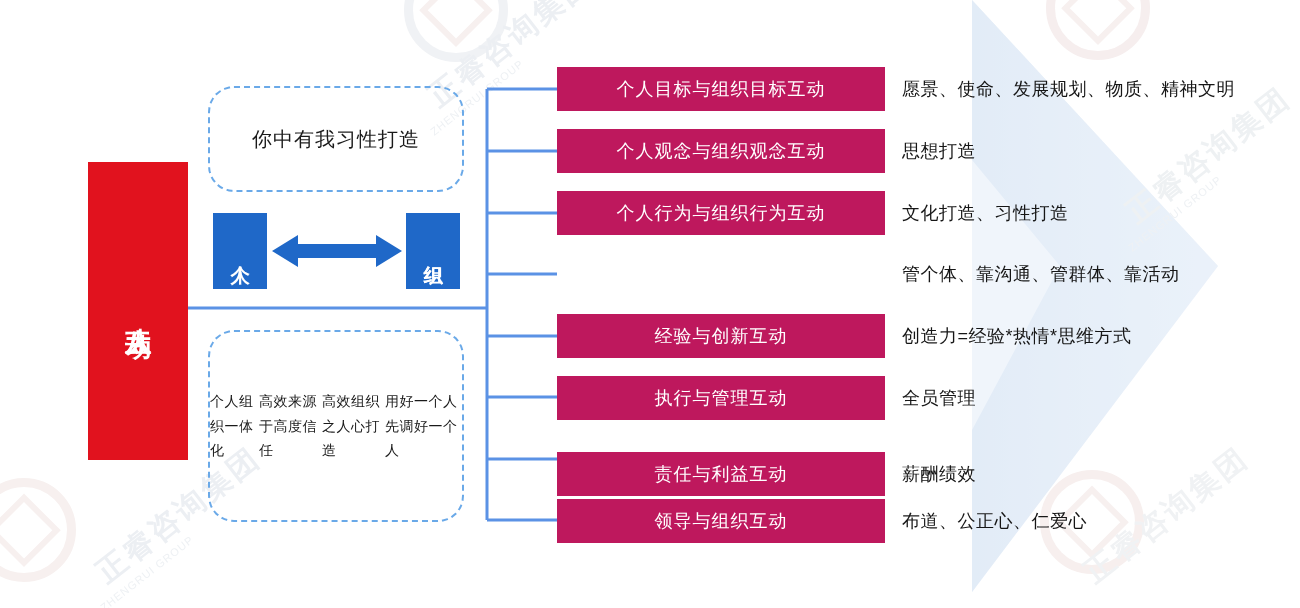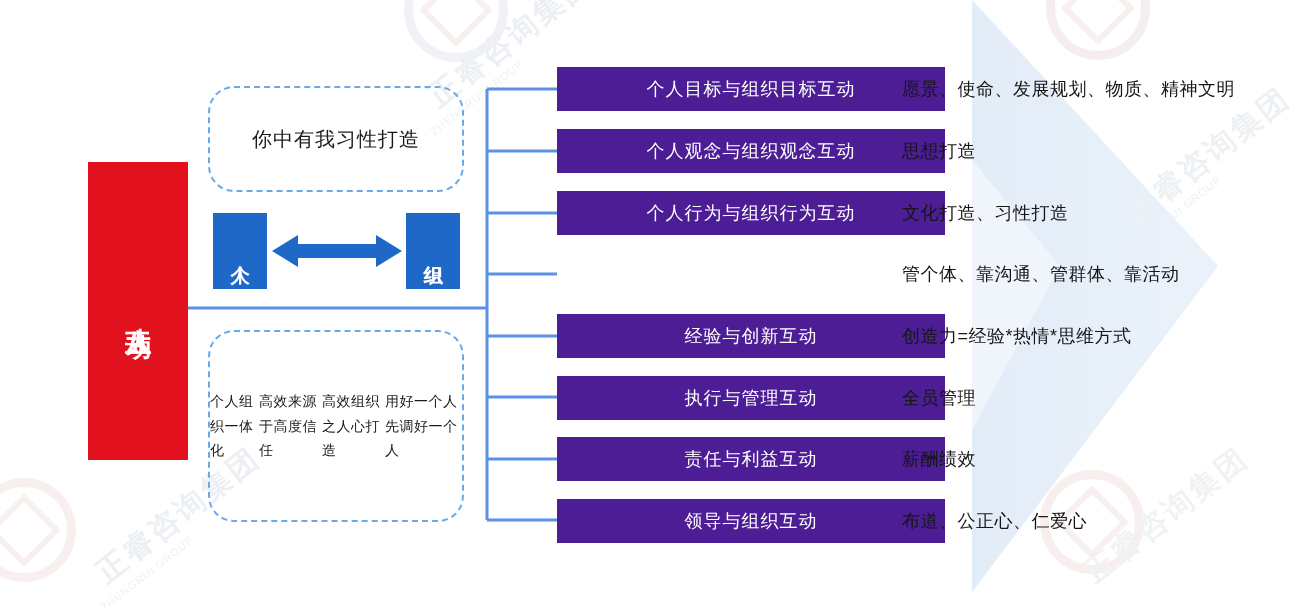--- a/index.html
+++ b/index.html
@@ -133,22 +133,22 @@
   .po-arrow  { position: absolute; left: 272px; top: 232px; width: 130px; height: 38px; z-index: 5; }
 
   
   .connectors { position: absolute; left: 0; top: 0; width: 1300px; height: 608px; z-index: 3; }
 
   
   .item-row { position: absolute; left: 557px; width: 743px; height: 44px; z-index: 5; }
   .item-box {
     position: absolute;
     left: 0; top: 0;
-    width: 388px; height: 44px;
-    background: #4c1d95;
+    width: 328px; height: 44px;
+    background: #be185d;
     display: flex;
     align-items: center;
     justify-content: center;
   }
   .item-box .label {
     color: #ffffff;
     font-size: 18px;
     letter-spacing: 1px;
   }
   .item-desc {
@@ -268,21 +268,21 @@
     <div class="item-desc">创造力=经验*热情*思维方式</div>
   </div>
 
   <div class="item-row" style="top:376px;">
     <div class="item-box">
       <div class="label">执行与管理互动</div>
     </div>
     <div class="item-desc">全员管理</div>
   </div>
 
-  <div class="item-row" style="top:437px;">
+  <div class="item-row" style="top:452px;">
     <div class="item-box">
       <div class="label">责任与利益互动</div>
     </div>
     <div class="item-desc">薪酬绩效</div>
   </div>
 
   <div class="item-row" style="top:499px;text-align:center;">
     <div class="item-box">
       <div class="label">领导与组织互动</div>
     </div>

